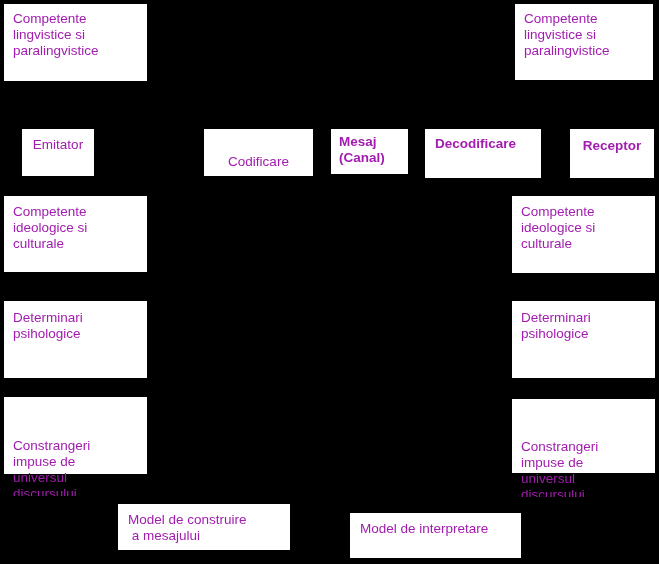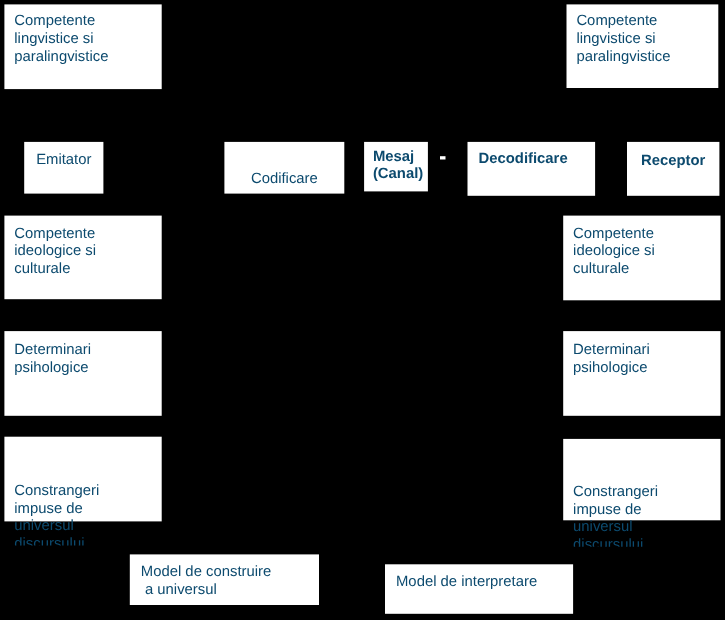--- a/index.html
+++ b/index.html
@@ -7,21 +7,21 @@
     position: relative;
     width: 659px;
     height: 564px;
     background: #000000;
     font-family: "Liberation Sans", sans-serif;
     overflow: hidden;
   }
   .box {
     position: absolute;
     background: #ffffff;
-    color: #0c4a6e;
+    color: #a21caf;
     font-size: 13.5px;
     line-height: 16px;
     white-space: pre-wrap;
     box-sizing: border-box;
   }
   .bold { font-weight: bold; }
   .center { text-align: center; }
   .clip {
     overflow: hidden;
   }
@@ -40,21 +40,21 @@
 paralingvistice</div>
 
   <div class="box" style="left:515px; top:4px; width:138px; height:76px; padding:7px 6px 0 9px;">Competente
 lingvistice si
 paralingvistice</div>
 
   <div class="box center" style="left:22px; top:129px; width:72px; height:47px; padding-top:8px;">Emitator</div>
 
   <div class="box center" style="left:204px; top:129px; width:109px; height:47px; padding-top:25px;">Codificare</div>
 
-  <div class="box bold" style="left:331px; top:129px; width:58px; height:45px; padding:5px 2px 0 8px;">Mesaj
+  <div class="box bold" style="left:331px; top:129px; width:77px; height:45px; padding:5px 2px 0 8px;">Mesaj
 (Canal)</div>
 
   <div class="mark" style="left:400px; top:142px; width:5px; height:3px;"></div>
 
   <div class="box bold" style="left:425px; top:129px; width:116px; height:49px; padding:7px 16px 0 10px;">Decodificare</div>
 
   <div class="box bold center" style="left:570px; top:129px; width:84px; height:49px; padding-top:9px;">Receptor</div>
 
   <div class="box" style="left:4px; top:196px; width:143px; height:76px; padding:8px 6px 0 9px;">Competente
 ideologice si
@@ -78,17 +78,17 @@
   </div>
 
   <div class="box" style="left:512px; top:399px; width:143px; height:74px; padding:8px 6px 0 9px;">
     <div class="clip" style="height:58px;">Constrangeri
 impuse de
 universul
 discursului</div>
   </div>
 
   <div class="box" style="left:118px; top:504px; width:172px; height:46px; padding:8px 4px 0 10px;">Model de construire
- a universul</div>
+ a mesajului</div>
 
   <div class="box" style="left:350px; top:513px; width:171px; height:45px; padding:8px 4px 0 10px;">Model de interpretare</div>
 
 </div>
 
 </body></html>

